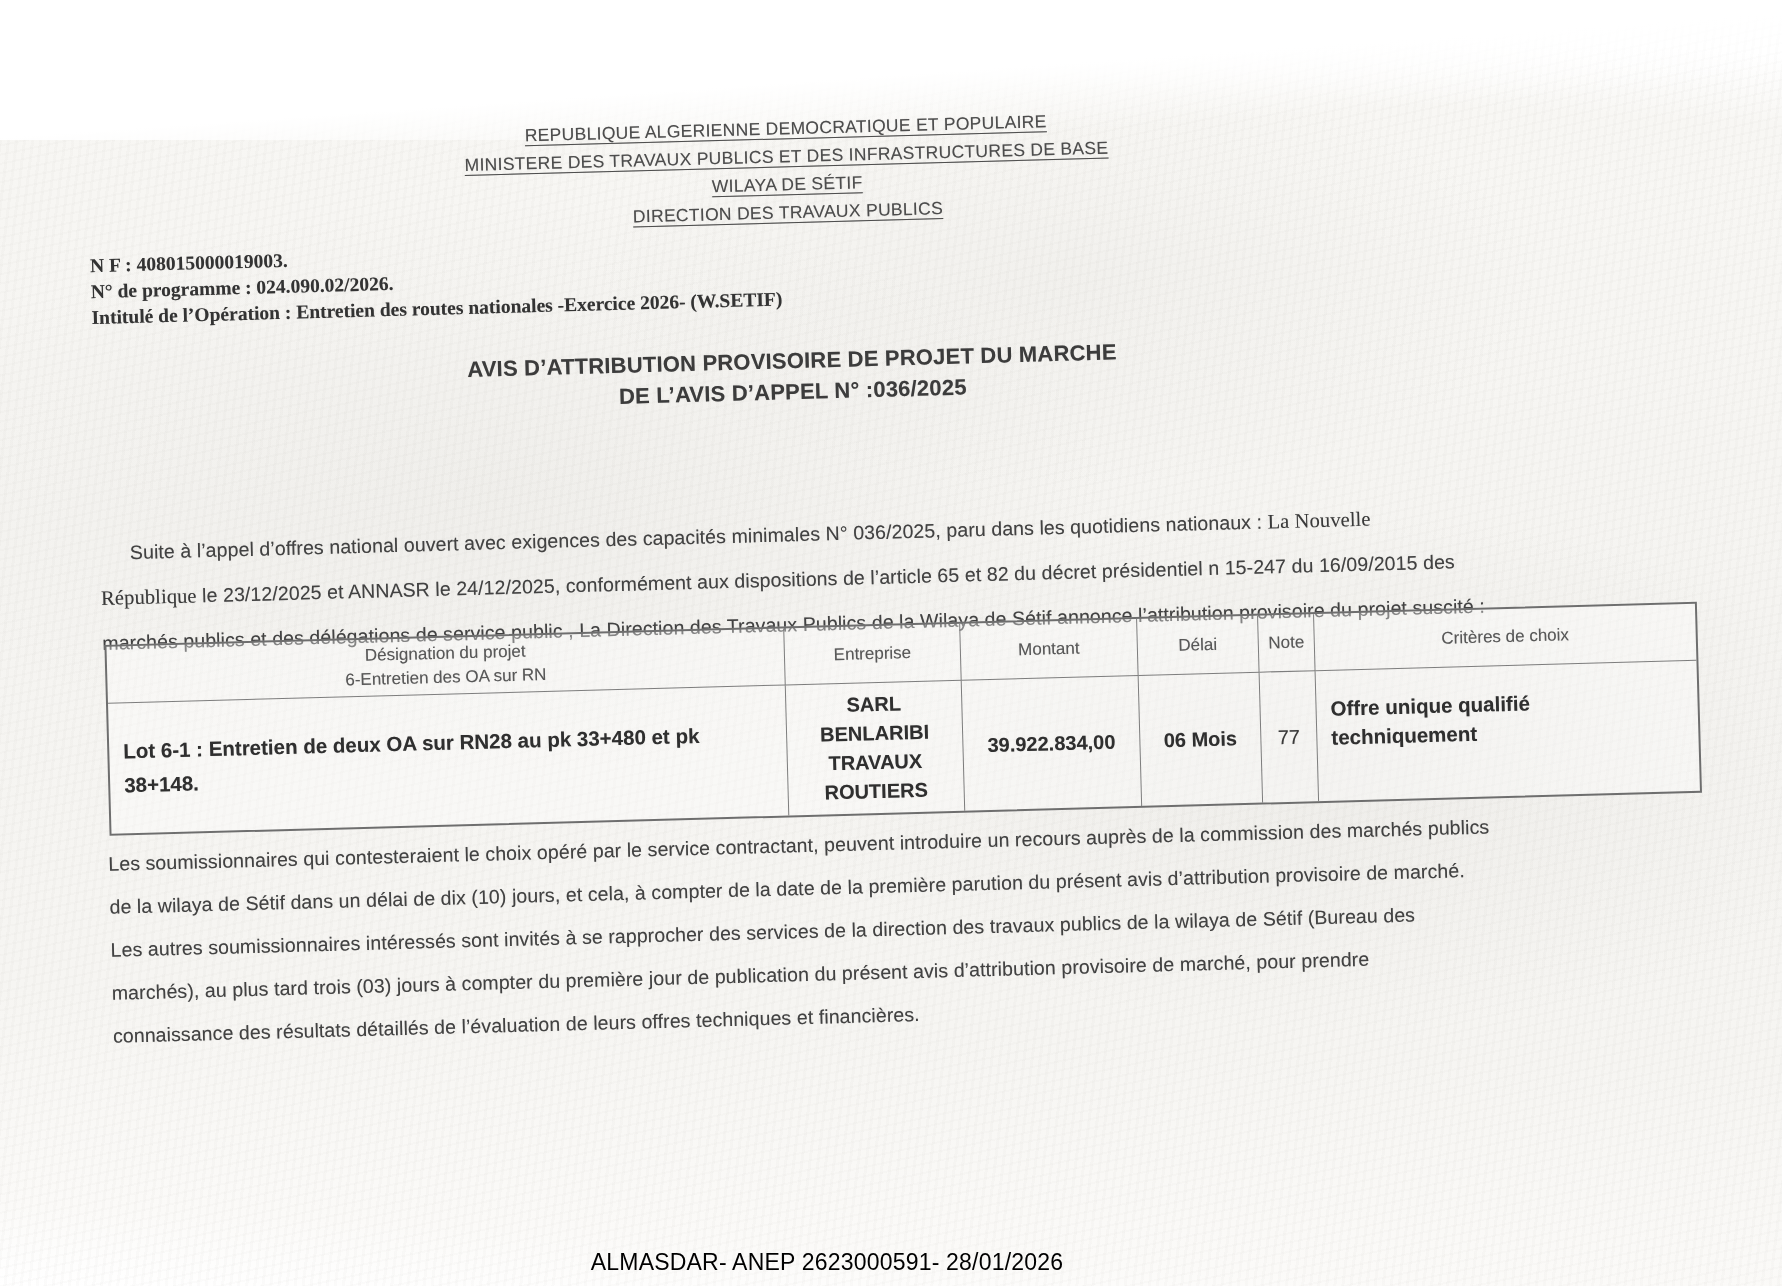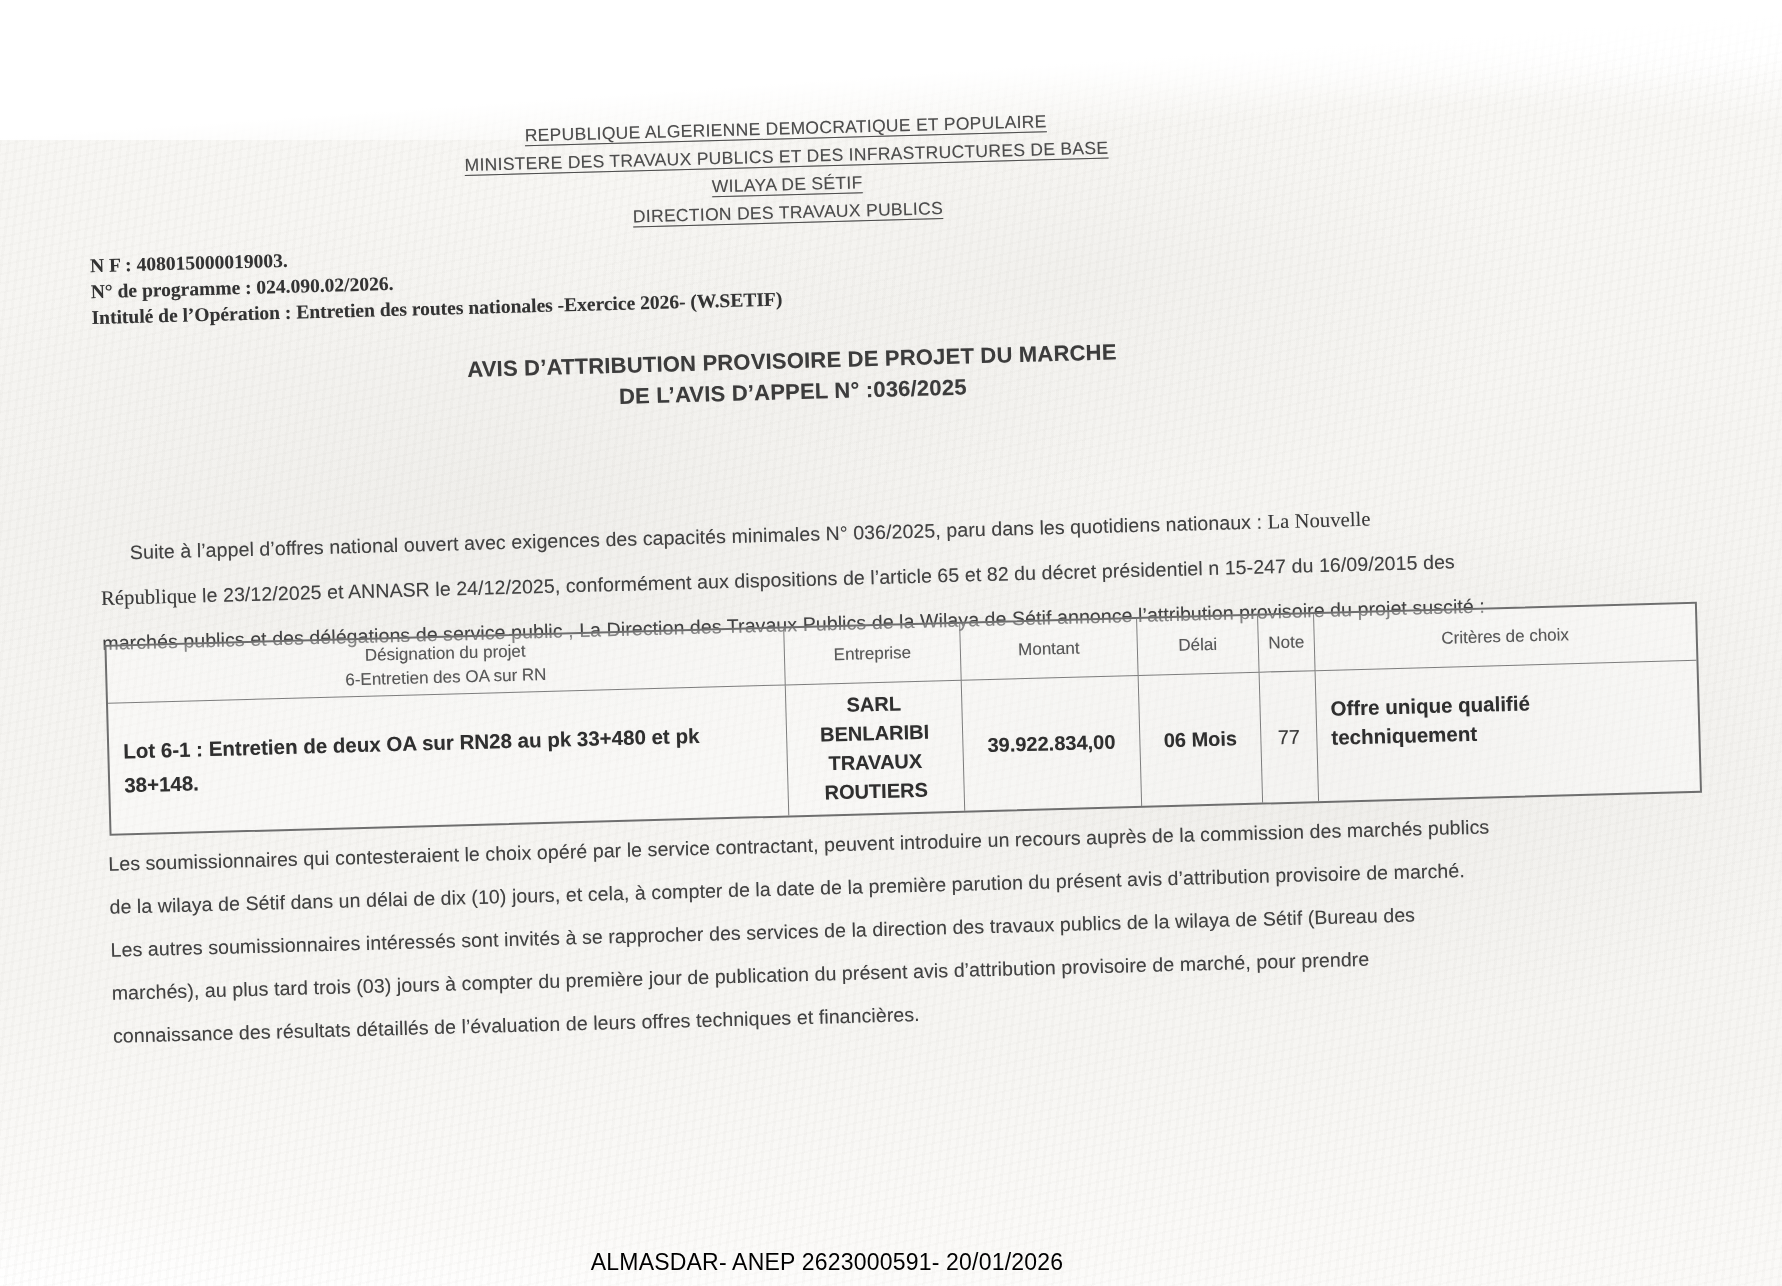--- a/index.html
+++ b/index.html
@@ -148,13 +148,13 @@
   <div class="recourse">
     <div class="pline">Les soumissionnaires qui contesteraient le choix opéré par le service contractant, peuvent introduire un recours auprès de la commission des marchés publics</div>
     <div class="pline">de la wilaya de Sétif dans un délai de dix (10) jours, et cela, à compter de la date de la première parution du présent avis d’attribution provisoire de marché.</div>
     <div class="pline">Les autres soumissionnaires intéressés sont invités à se rapprocher des services de la direction des travaux publics de la wilaya de Sétif (Bureau des</div>
     <div class="pline">marchés), au plus tard trois (03) jours à compter du première jour de publication du présent avis d’attribution provisoire de marché, pour prendre</div>
     <div class="pline">connaissance des résultats détaillés de l’évaluation de leurs offres techniques et financières.</div>
   </div>
 
 </div>
 
-<div class="footer-line">ALMASDAR- ANEP 2623000591- 20/01/2026</div>
+<div class="footer-line">ALMASDAR- ANEP 2623000591- 28/01/2026</div>
 
 </body></html>

